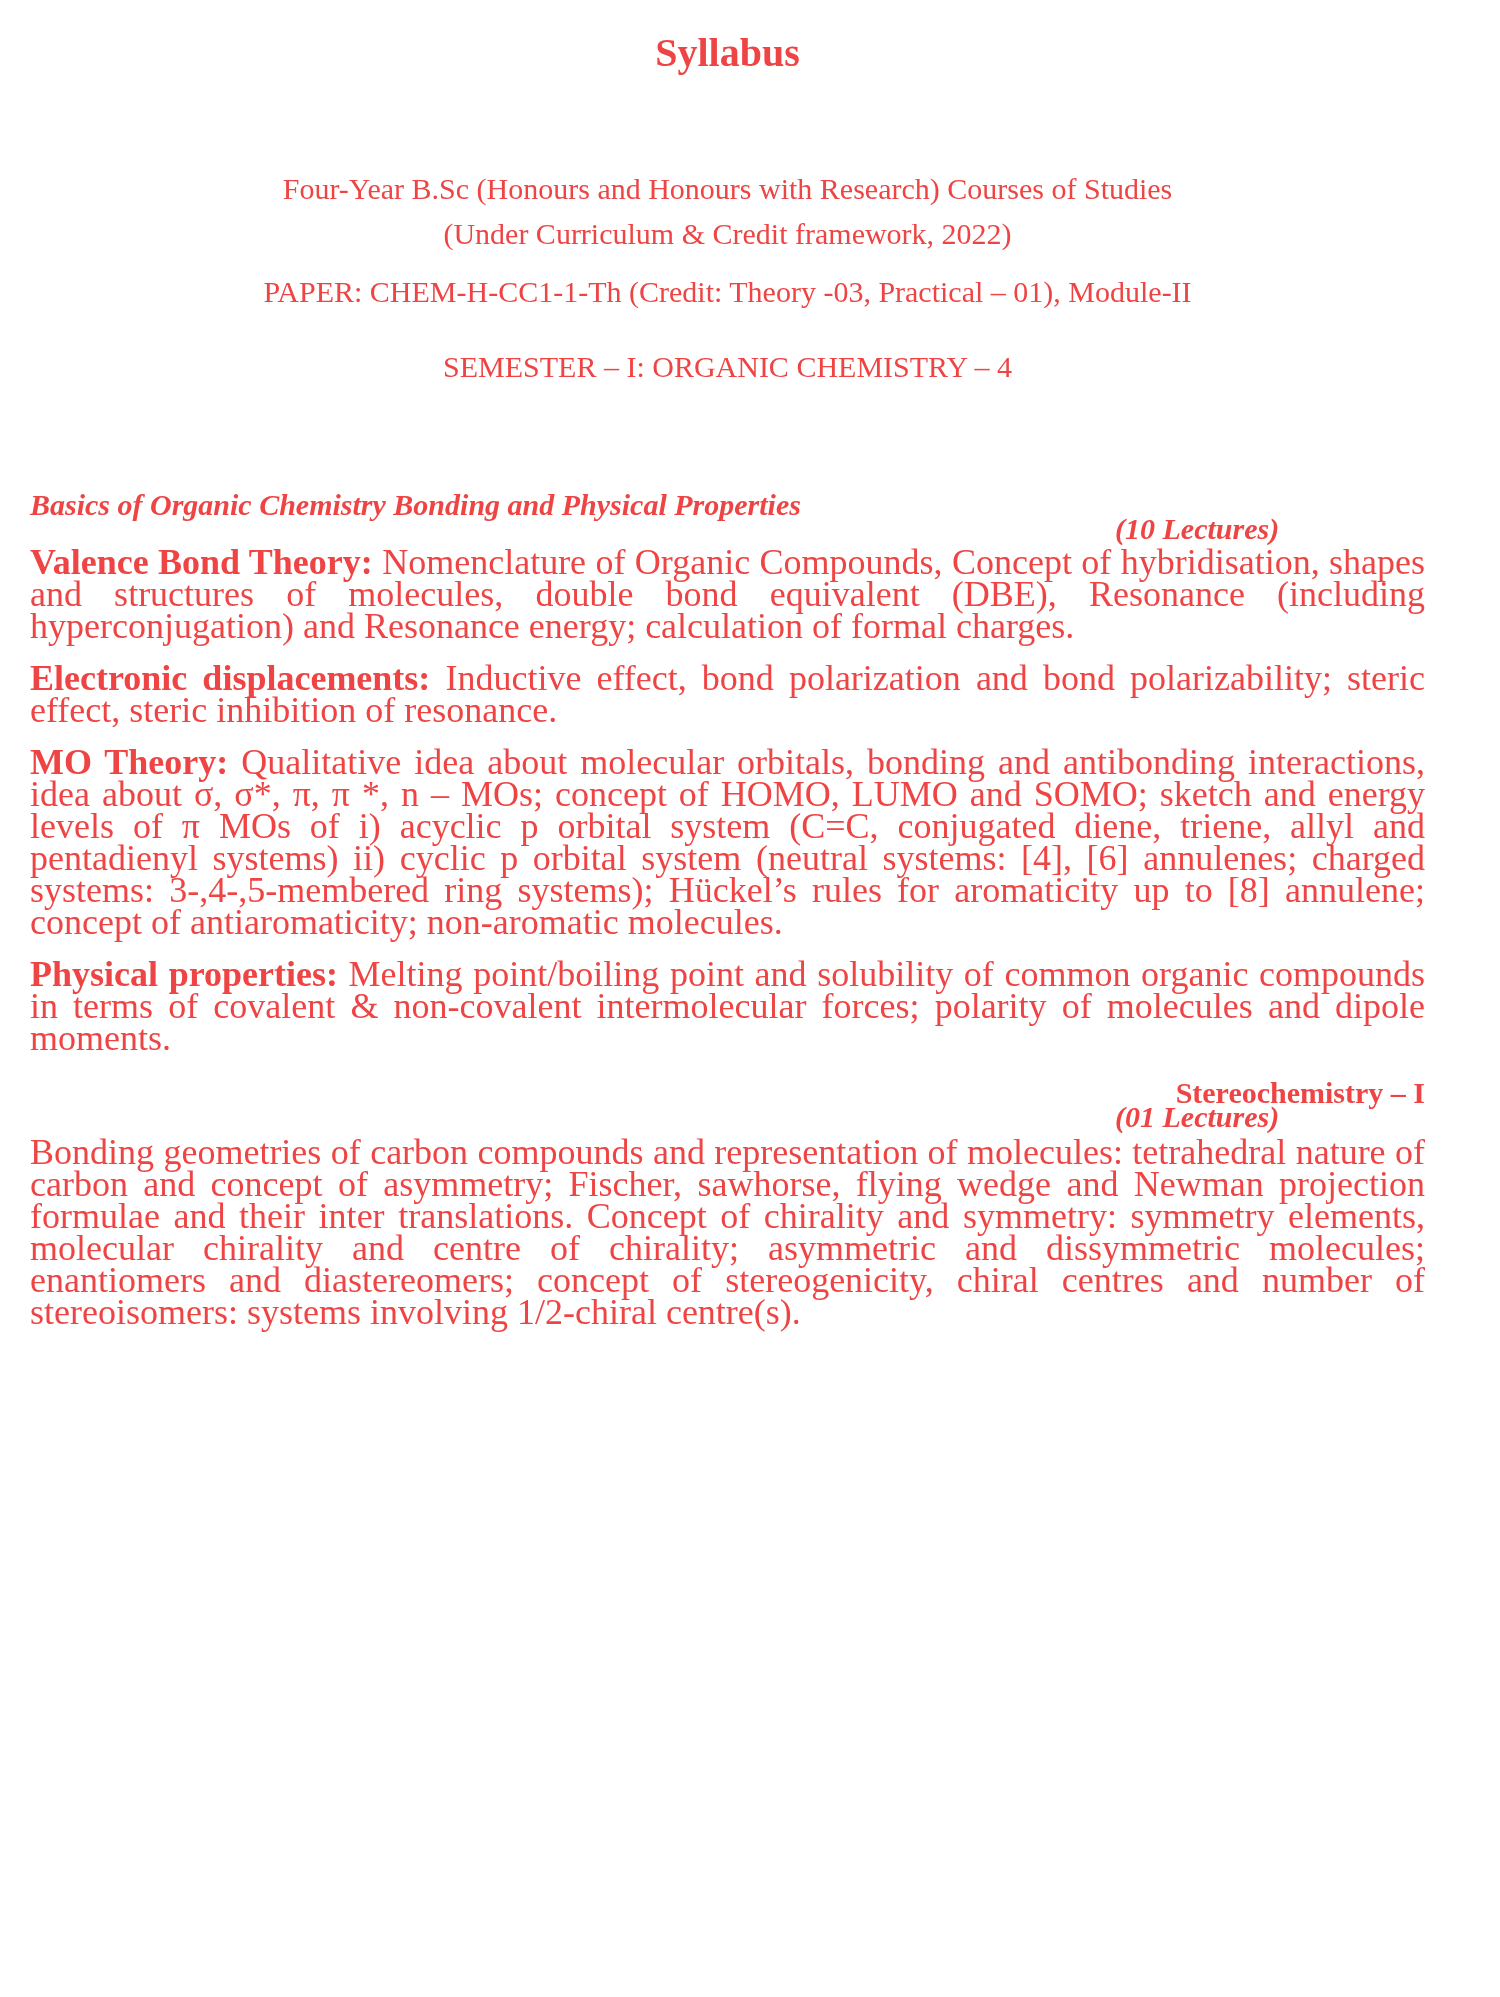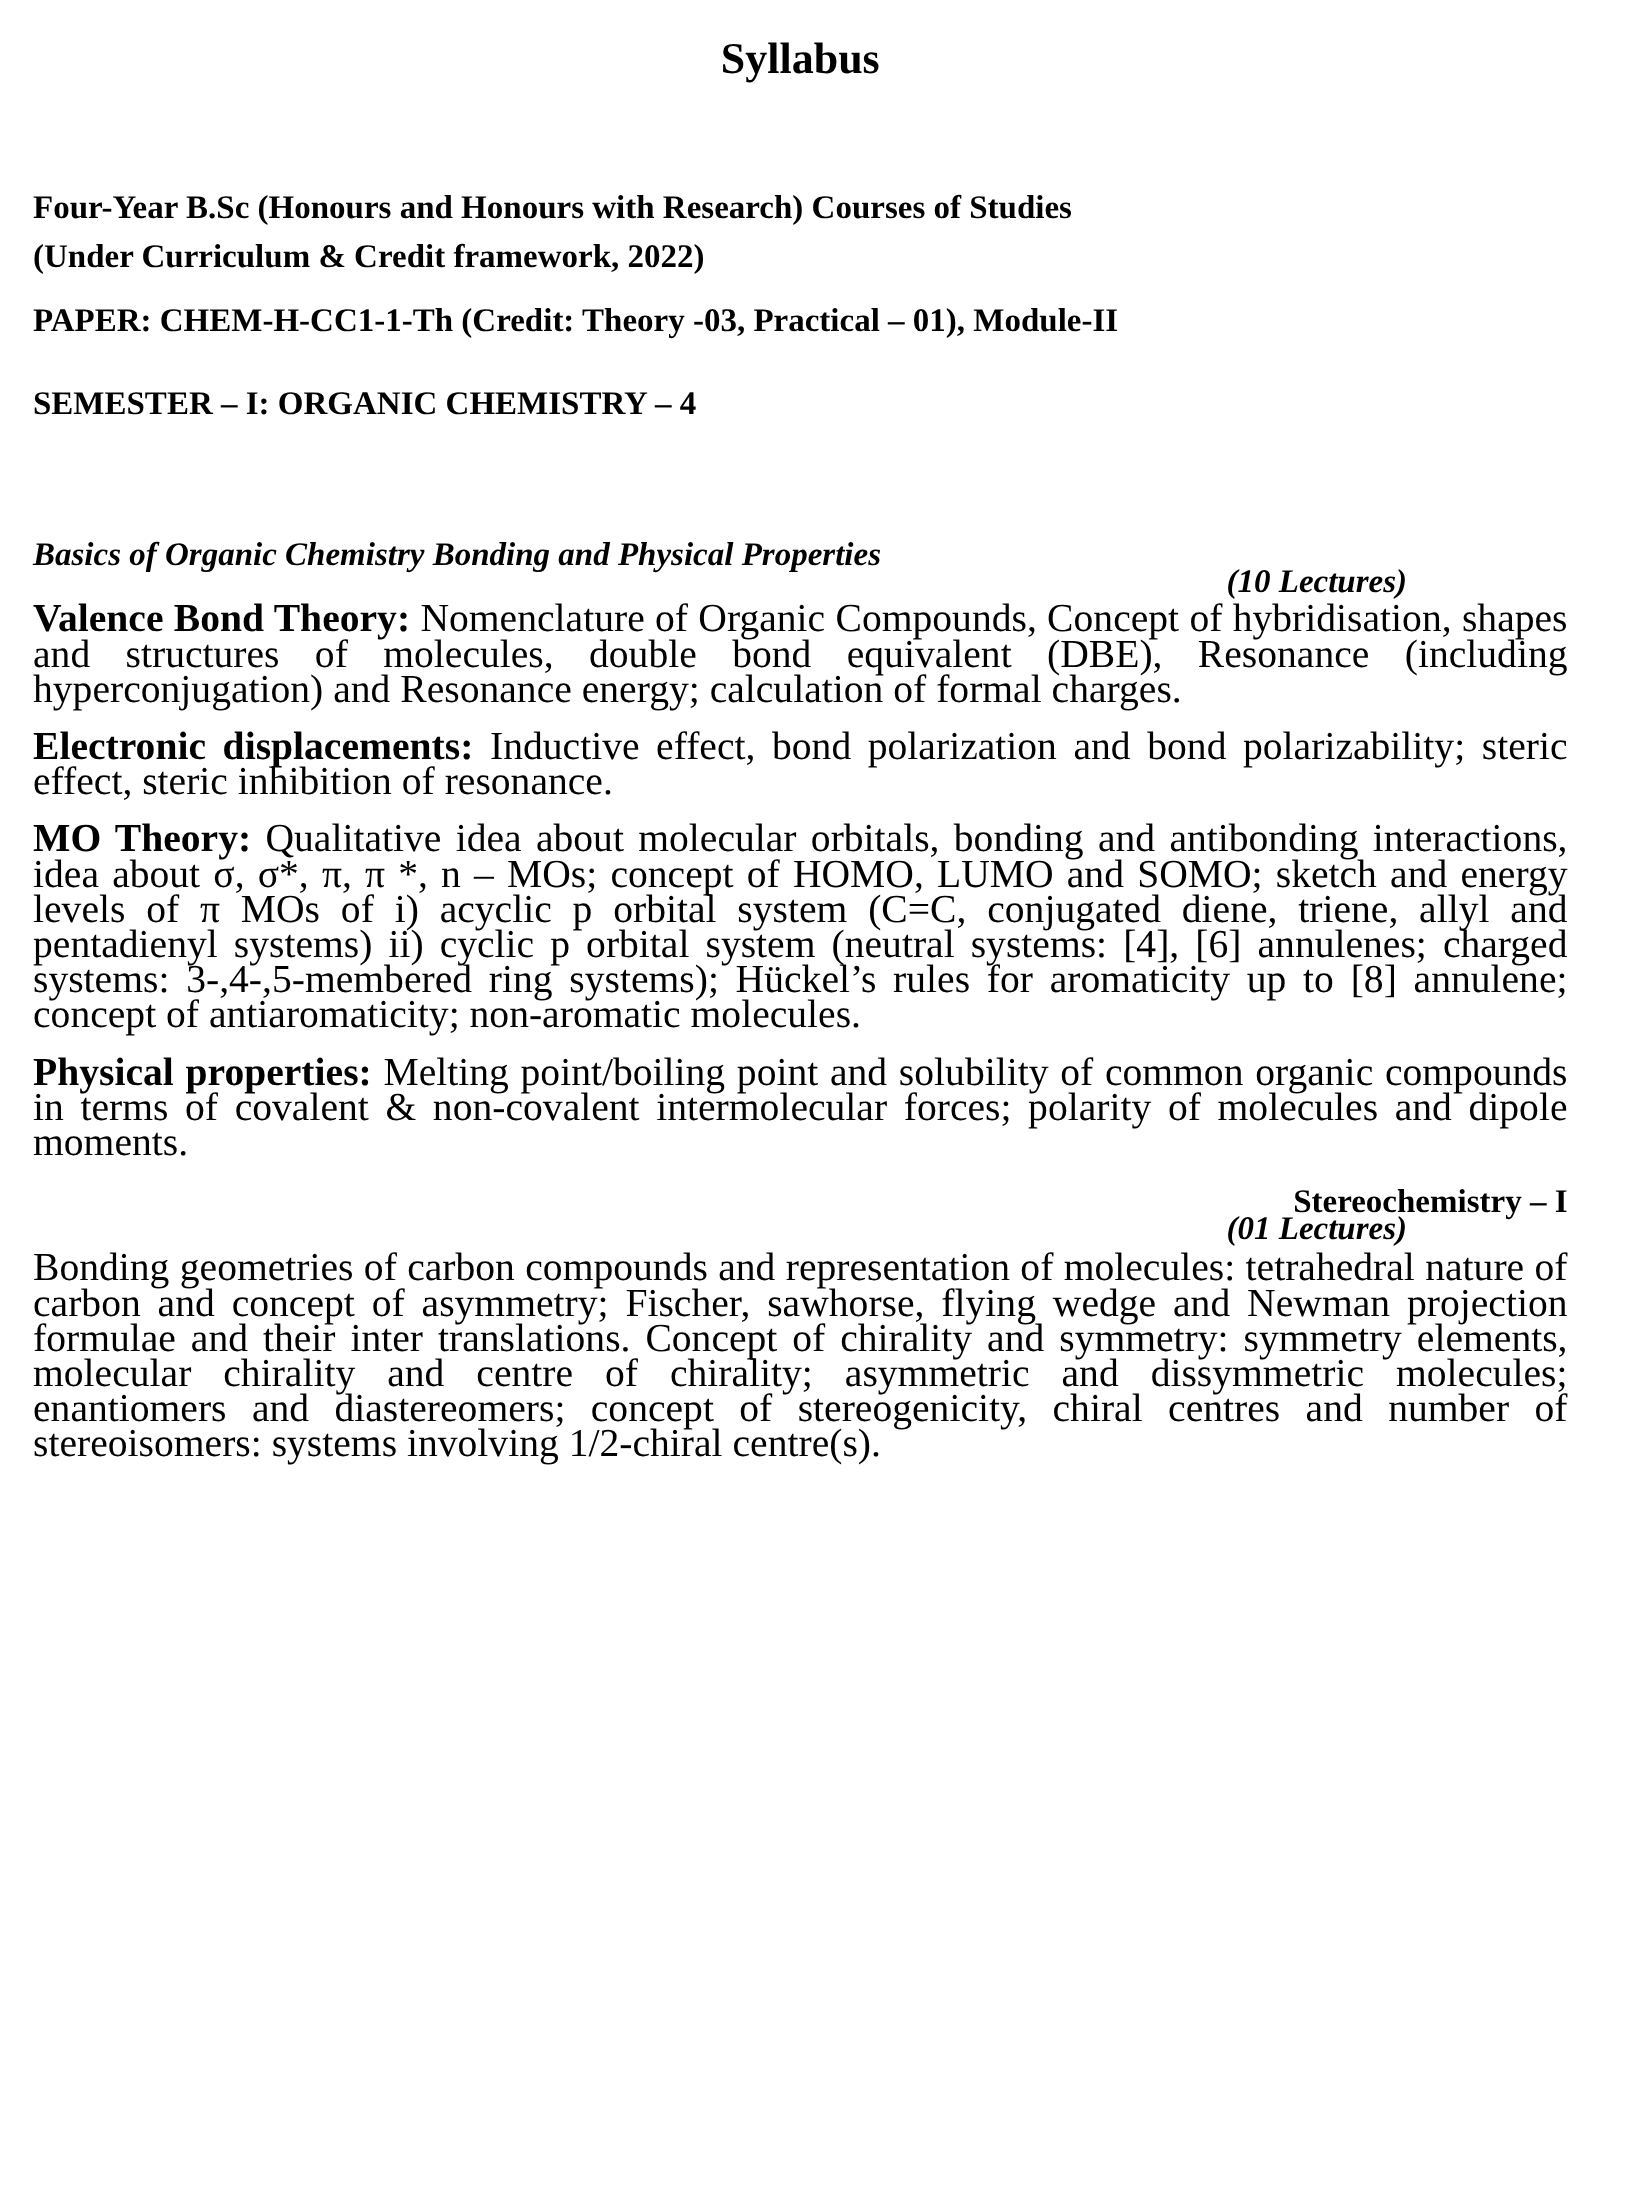--- a/index.html
+++ b/index.html
@@ -5,40 +5,41 @@
   html, body {
     margin: 0;
     padding: 0;
     background: #ffffff;
   }
   .page {
     position: relative;
     width: 1500px;
     height: 1997px;
     background: #ffffff;
-    color: #000000;
+    color: #ef4444;
     font-family: "Liberation Serif", "DejaVu Serif", serif;
     overflow: hidden;
   }
   .column {
     position: relative;
     margin-left: 30px;
     width: 1395px;
   }
   .doc-title {
     margin: 0;
     padding-top: 30px;
     text-align: center;
     font-size: 40px;
     font-weight: bold;
     line-height: 1.15;
   }
   .hdr {
     margin: 0;
-    font-weight: bold;
+    text-align: center;
+    font-weight: normal;
     font-size: 30px;
     line-height: 45px;
   }
   .hdr-line1 { margin-top: 90px; }
   .hdr-line2 { margin-top: 0; }
   .hdr-paper { margin-top: 13px; }
   .hdr-semester { margin-top: 30px; }
 
   .section-heading {
     position: relative;

